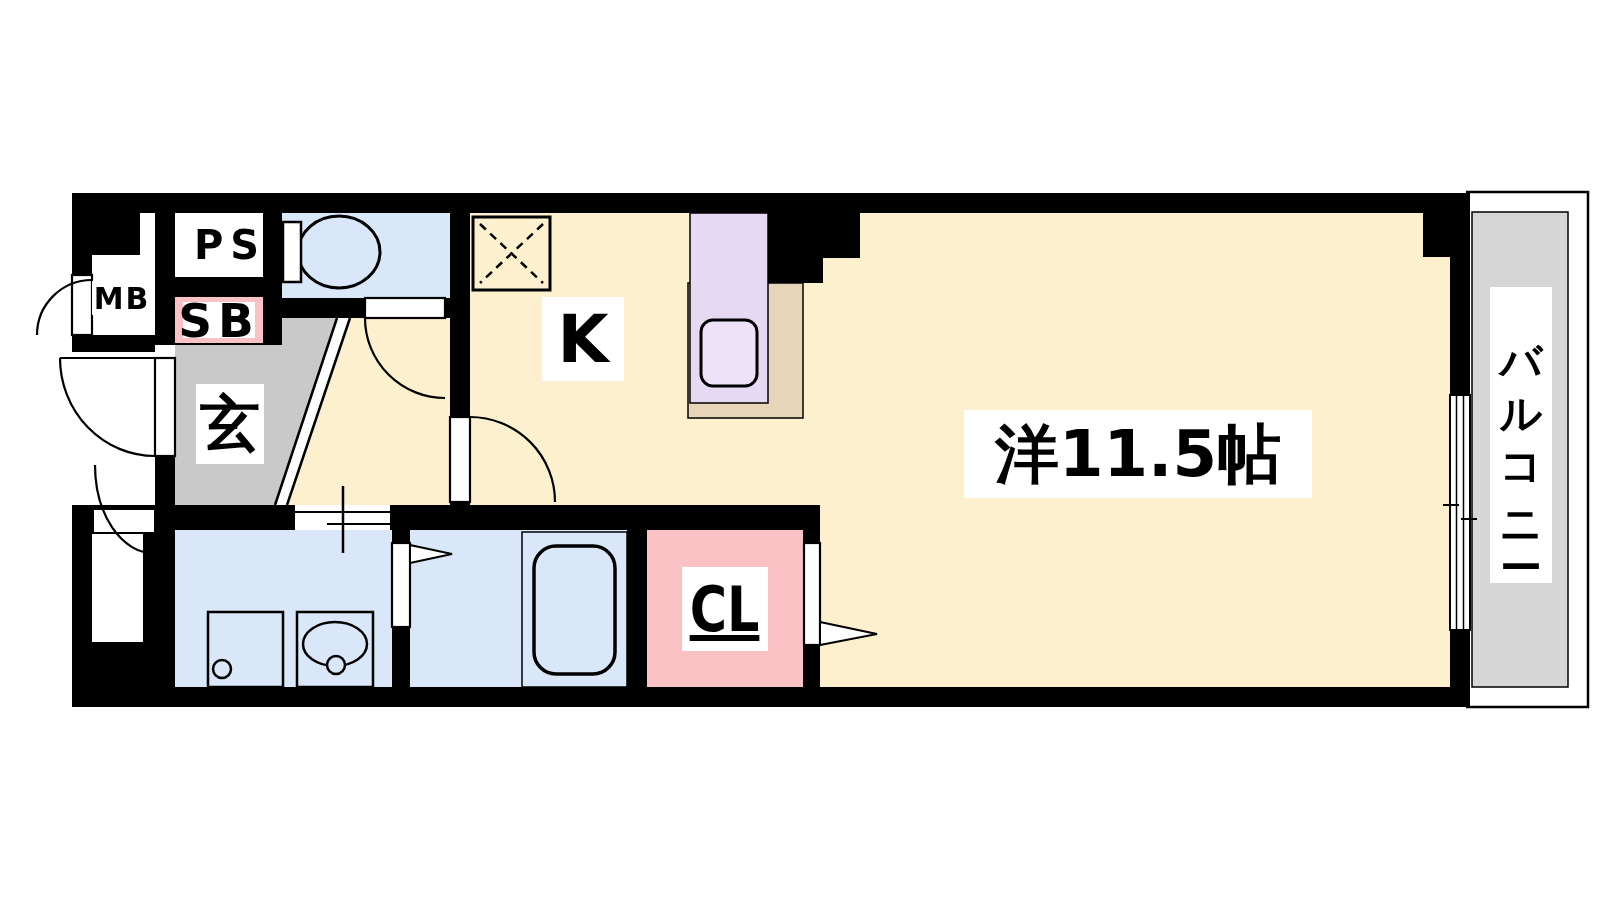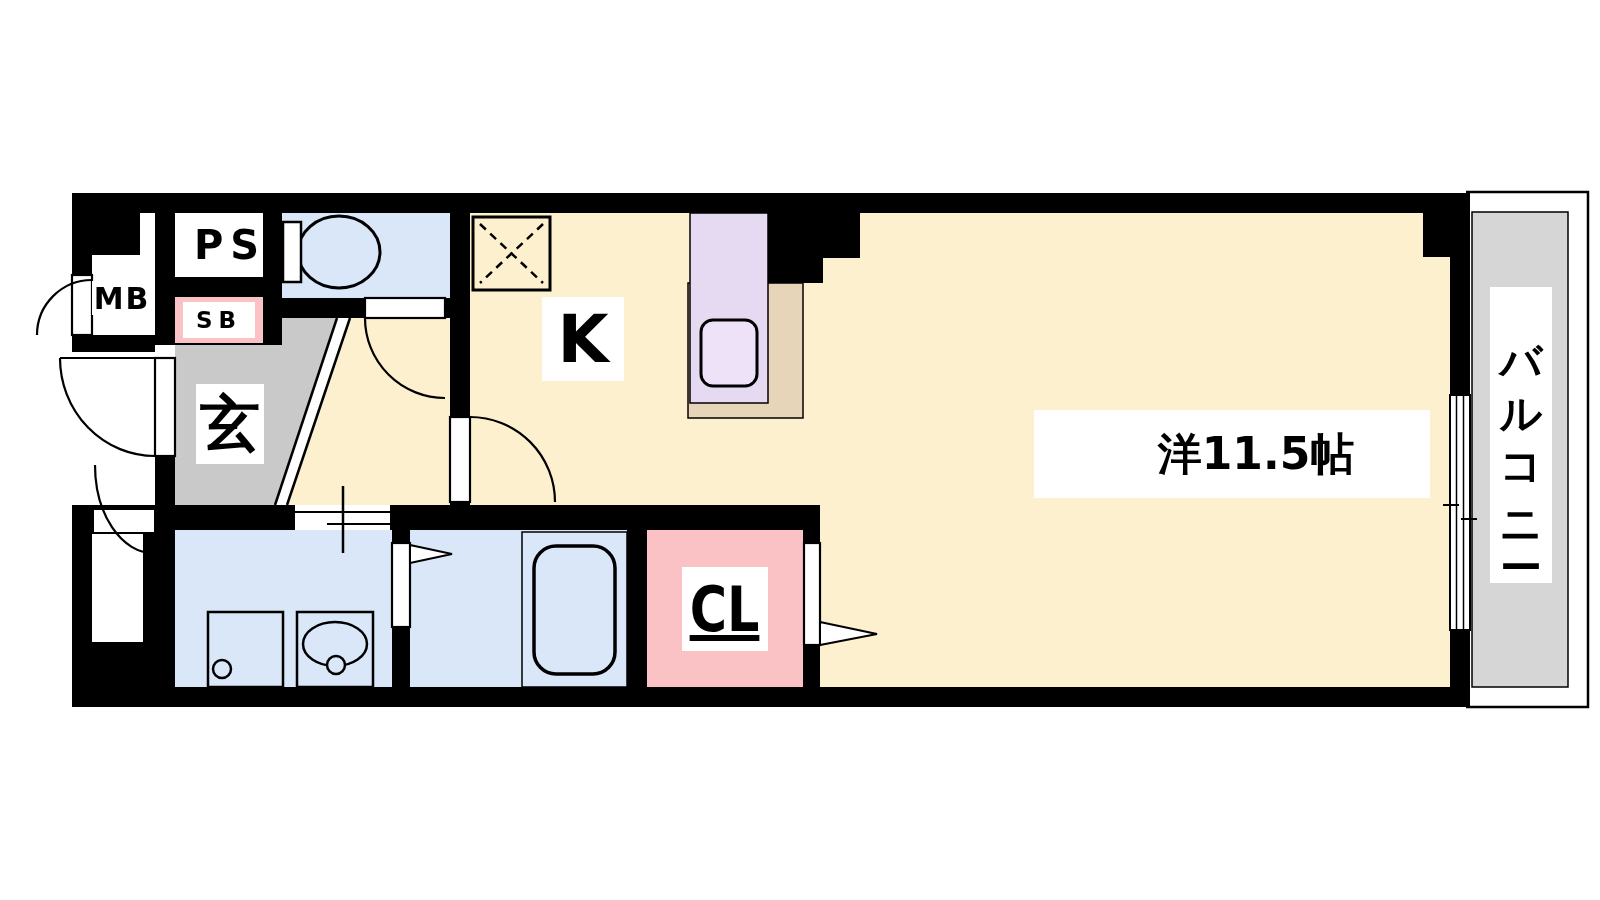--- a/index.html
+++ b/index.html
@@ -3,24 +3,24 @@
 <meta charset="utf-8">
 <style>
   html,body{margin:0;padding:0;background:#ffffff;}
   .stage{position:relative;width:1600px;height:900px;background:#ffffff;overflow:hidden;
          font-family:"DejaVu Sans","Liberation Sans",sans-serif;}
   .stage svg{position:absolute;left:0;top:0;}
   .lbl{position:absolute;display:flex;align-items:center;justify-content:center;
        background:#ffffff;color:#000;font-weight:bold;white-space:nowrap;}
   .lbl-mb{left:92px;top:281px;width:60px;height:34px;font-size:30px;letter-spacing:2px;font-weight:600;}
   .lbl-ps{left:175px;top:215px;width:88px;height:60px;font-size:40px;letter-spacing:7px;font-weight:600;padding-left:22px;box-sizing:border-box;}
-  .lbl-sb{left:183px;top:302px;width:72px;height:36px;font-size:23px;letter-spacing:6px;font-weight:600;padding-left:0;box-sizing:border-box;}
+  .lbl-sb{left:183px;top:302px;width:72px;height:36px;font-size:47px;letter-spacing:6px;font-weight:600;padding-left:0;box-sizing:border-box;}
   .lbl-genkan{left:196px;top:384px;width:68px;height:80px;font-size:60px;}
   .lbl-k{left:542px;top:297px;width:82px;height:84px;font-size:66px;font-weight:600;}
-  .lbl-room{left:1034px;top:410px;width:348px;height:88px;font-size:44px;font-weight:600;padding-left:48px;}
+  .lbl-room{left:964px;top:410px;width:348px;height:88px;font-size:64px;font-weight:600;}
   .lbl-cl{left:682px;top:567px;width:86px;height:84px;font-size:62px;text-decoration:underline;}
   .lbl-cl span{display:inline-block;transform:scaleX(.82);font-weight:bold;}
   .lbl-balcony{left:1490px;top:287px;width:62px;height:296px;font-size:42px;font-weight:600;
        writing-mode:vertical-rl;letter-spacing:10px;}
 </style>
 </head>
 <body>
 
 <div class="stage">
 

